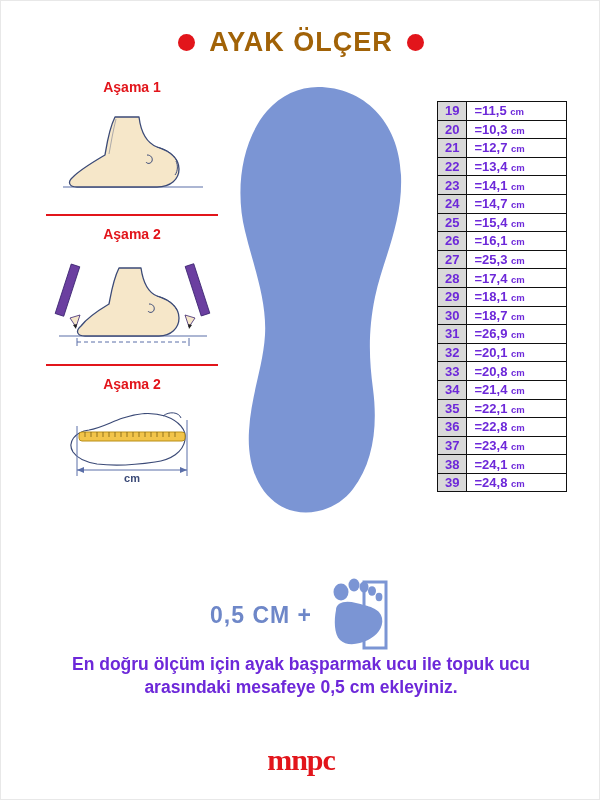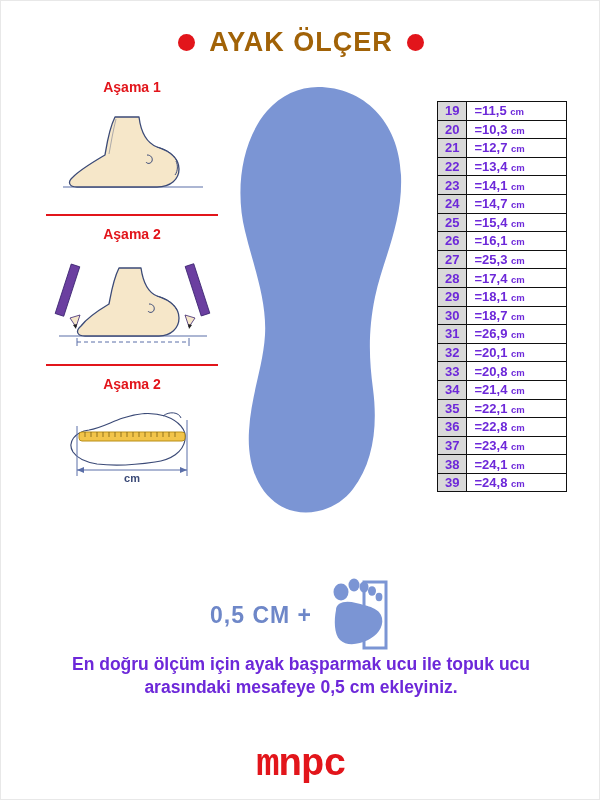--- a/index.html
+++ b/index.html
@@ -126,25 +126,25 @@
     line-height:1.32;
   }
 
   
   .brand {
     position:absolute;
     left:0; top:742px; width:600px;
     text-align:center;
   }
   .brand-text {
-    font-size:39px;
+    font-size:30px;
     font-weight:bold;
     color:#e2151b;
     letter-spacing:-1px;
-    font-family:Liberation Mono, monospace;
+    font-family:Liberation Serif, serif;
   }
 </style>
 </head>
 <body>
 
 <div id="page">
 
   <div class="header">
     <span class="dot"></span>
     <span class="title">AYAK ÖLÇER</span>

